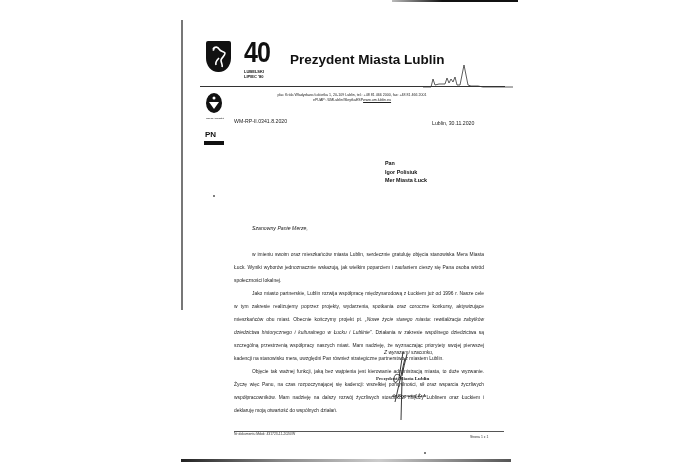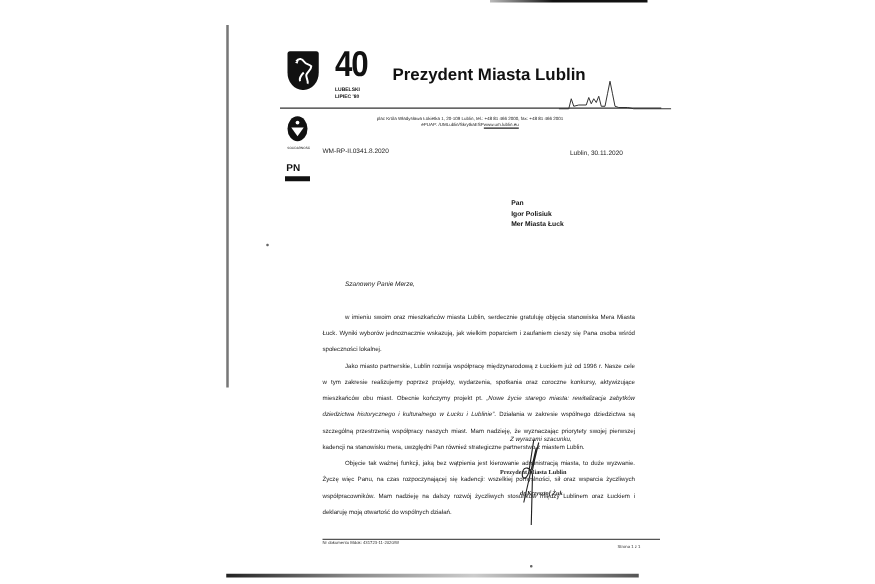--- a/index.html
+++ b/index.html
@@ -1,20 +1,20 @@
 <!DOCTYPE html>
 <html><head>
 <meta charset="utf-8">
 <style>
   html, body { margin:0; padding:0; background:#ffffff; }
   body { width:700px; height:467px; position:relative; overflow:hidden; font-family:"Liberation Sans", sans-serif; color:#1a1a1a; }
   .scan-edge-top { position:absolute; left:392px; top:0; width:126px; height:2px; background:linear-gradient(90deg,#bbb,#111 40%,#111); }
   .scan-edge-left { position:absolute; left:181px; top:20px; width:1.5px; height:290px; background:#777; }
   .scan-edge-bottom { position:absolute; left:181px; top:459px; width:330px; height:3px; background:linear-gradient(90deg,#222,#888 30%,#ccc 60%,#555); }
-  .page { position:absolute; left:182px; top:0; width:328px; height:460px;margin-left:24px; }
+  .page { position:absolute; left:182px; top:0; width:328px; height:460px; }
   .crest { position:absolute; left:24px; top:41px; width:25px; height:31px; background:#111; border-radius:2px 2px 12px 12px / 2px 2px 14px 14px; }
   .crest svg { width:100%; height:100%; }
   .forty { position:absolute; left:62px; top:38px; font-weight:bold; font-size:25px; letter-spacing:-1px; color:#111; transform:scaleY(1.15); }
   .forty-sub { position:absolute; left:62px; top:69px; font-size:4px; font-weight:bold; line-height:5px; color:#111; }
   .title { position:absolute; left:108px; top:52px; font-size:13.5px; font-weight:bold; color:#111; }
   .header-rule { position:absolute; left:18px; top:86px; width:305px; height:1px; background:#333; }
   .skyline { position:absolute; left:241px; top:61px; width:90px; height:30px; }
   .badge1 { position:absolute; left:23px; top:92px; width:18px; height:22px; }
   .badge1-cap { position:absolute; left:21px; top:117px; font-size:2.5px; color:#111; width:24px; text-align:center; line-height:3px; }
   .badge2 { position:absolute; left:23px; top:130px; font-size:8px; font-weight:bold; color:#111;text-align:right; }

